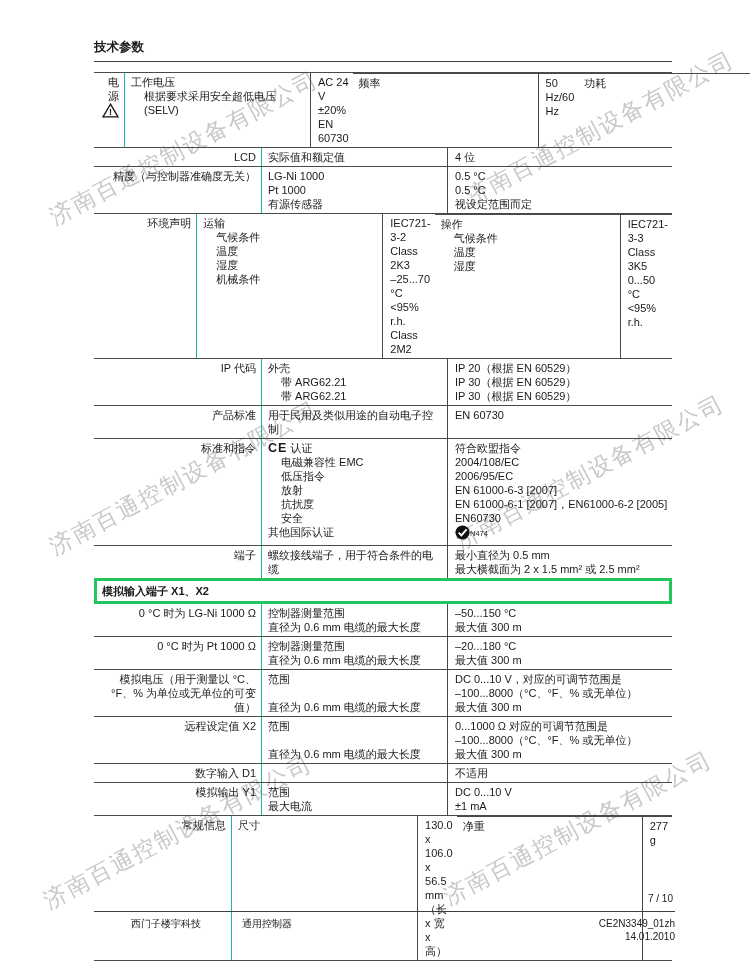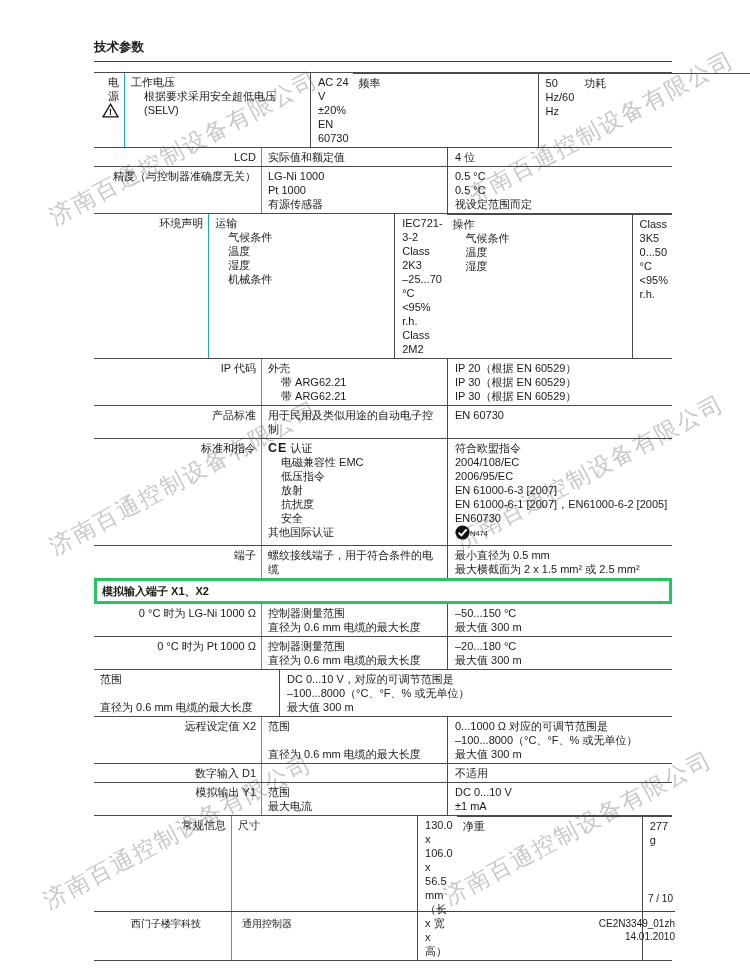--- a/index.html
+++ b/index.html
@@ -146,20 +146,21 @@
             </div>
           </div>
           <div class="blk sep">
             <div class="c2">
               <div class="line">操作</div>
               <div class="line ind">气候条件</div>
               <div class="line ind">温度</div>
               <div class="line ind">湿度</div>
             </div>
             <div class="c3">
+              <div class="line">IEC721-3-3</div>
               <div class="line">Class 3K5</div>
               <div class="line">0...50 °C</div>
               <div class="line">&lt;95% r.h.</div>
             </div>
           </div>
         </div>
       </div>
       <div class="grp">
         <div class="c1">IP 代码</div>
         <div class="c23">
@@ -257,20 +258,21 @@
               <div class="line">直径为 0.6 mm 电缆的最大长度</div>
             </div>
             <div class="c3">
               <div class="line">–20...180 °C</div>
               <div class="line">最大值 300 m</div>
             </div>
           </div>
         </div>
       </div>
       <div class="grp">
+        <div class="c1">模拟电压（用于测量以 °C、°F、% 为单位或无单位的可变值）</div>
         <div class="c23">
           <div class="blk">
             <div class="c2">
               <div class="line">范围</div>
               <div class="line">&nbsp;</div>
               <div class="line">直径为 0.6 mm 电缆的最大长度</div>
             </div>
             <div class="c3">
               <div class="line">DC 0...10 V，对应的可调节范围是</div>
               <div class="line">–100...8000（°C、°F、% 或无单位）</div>

